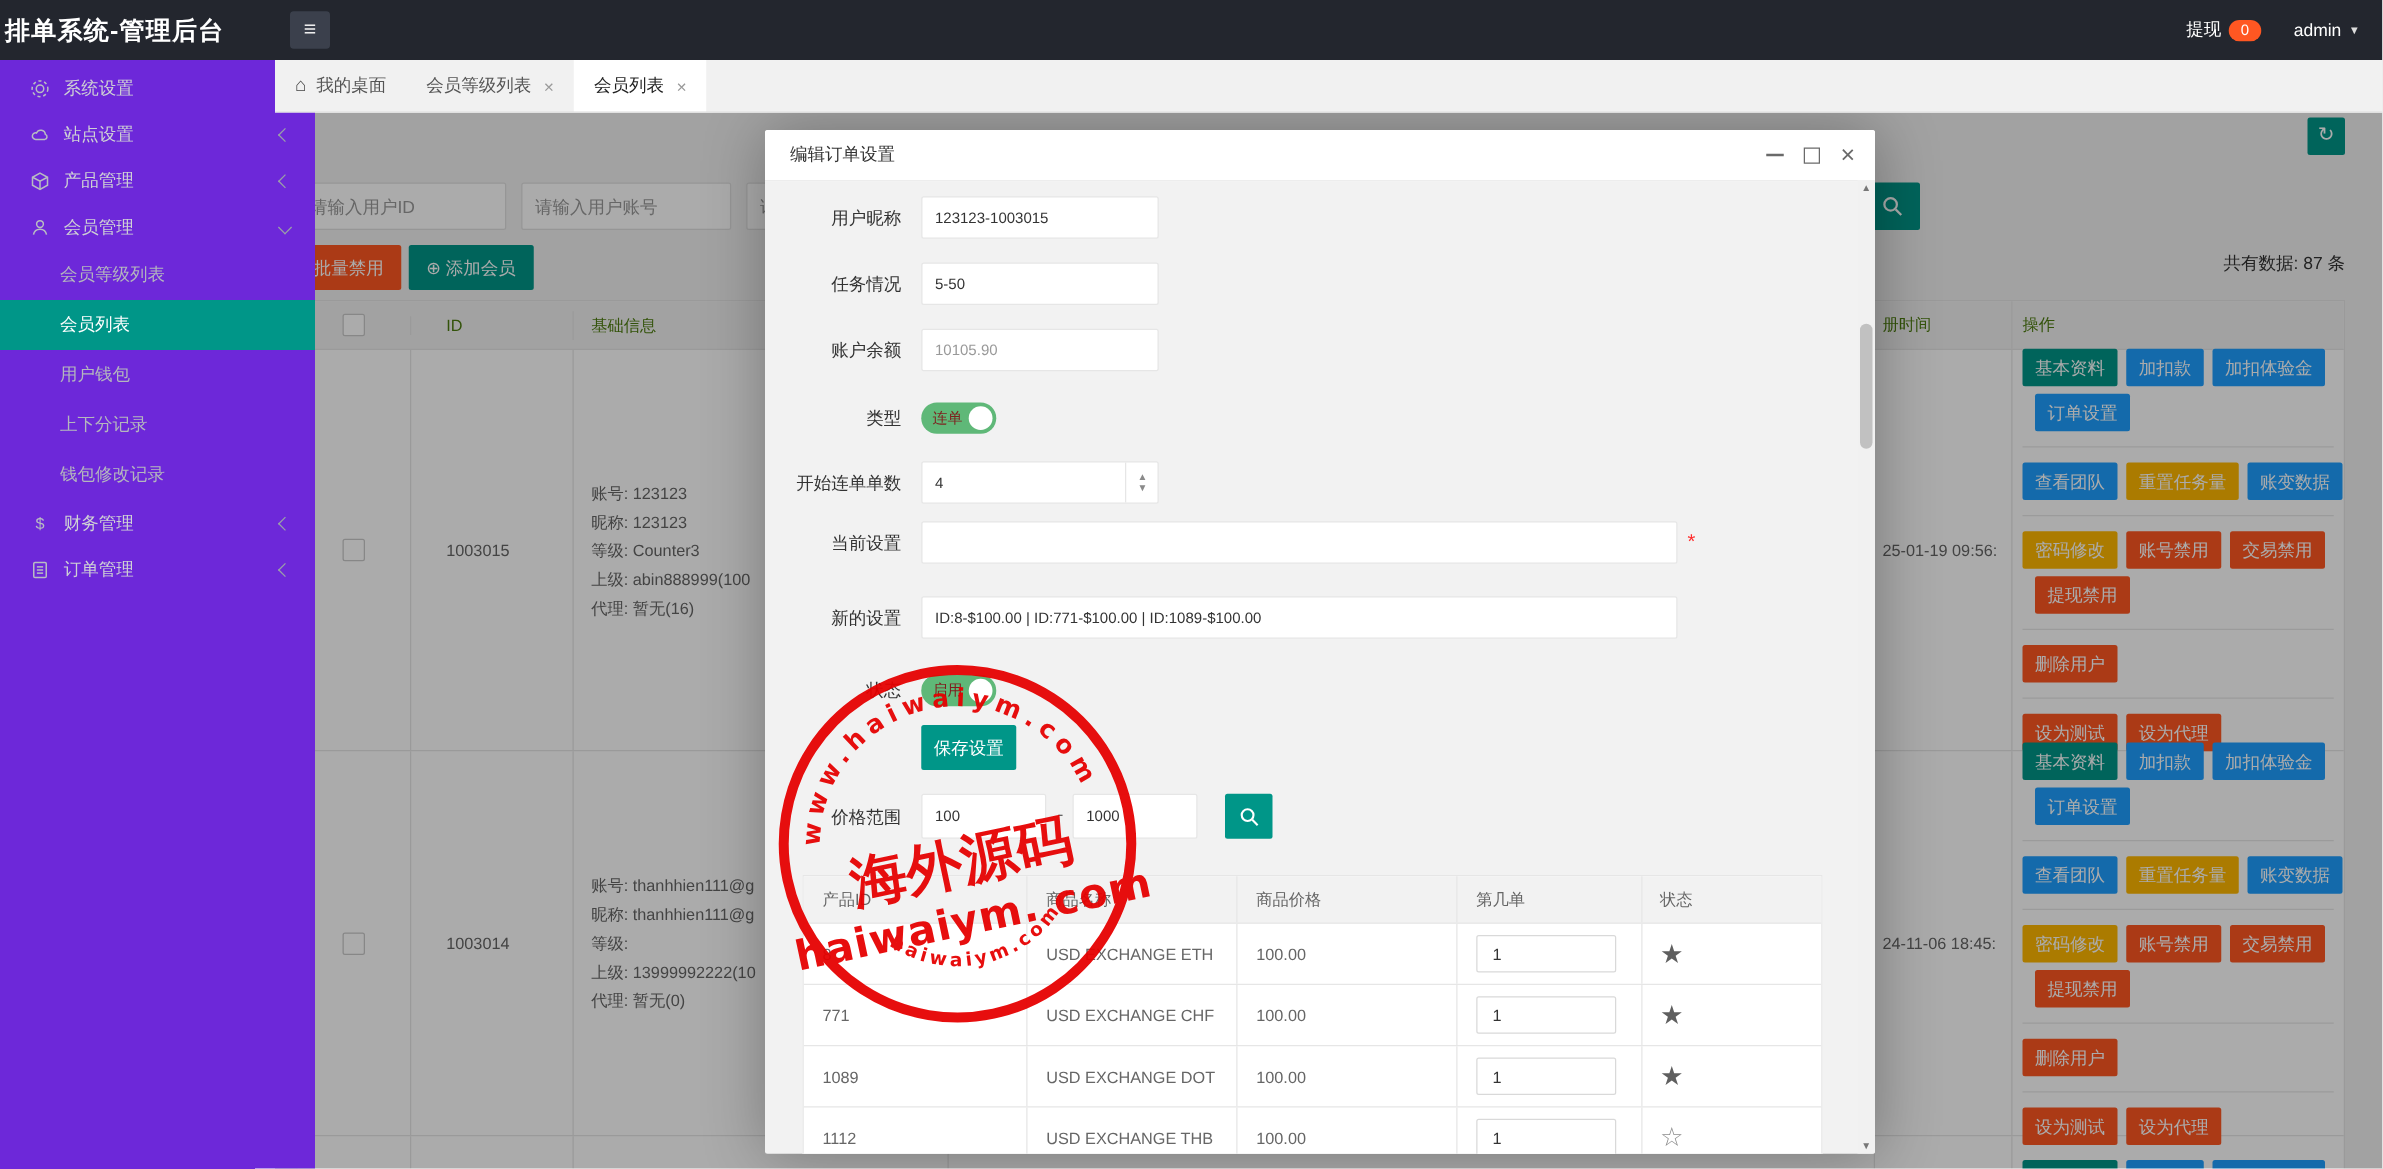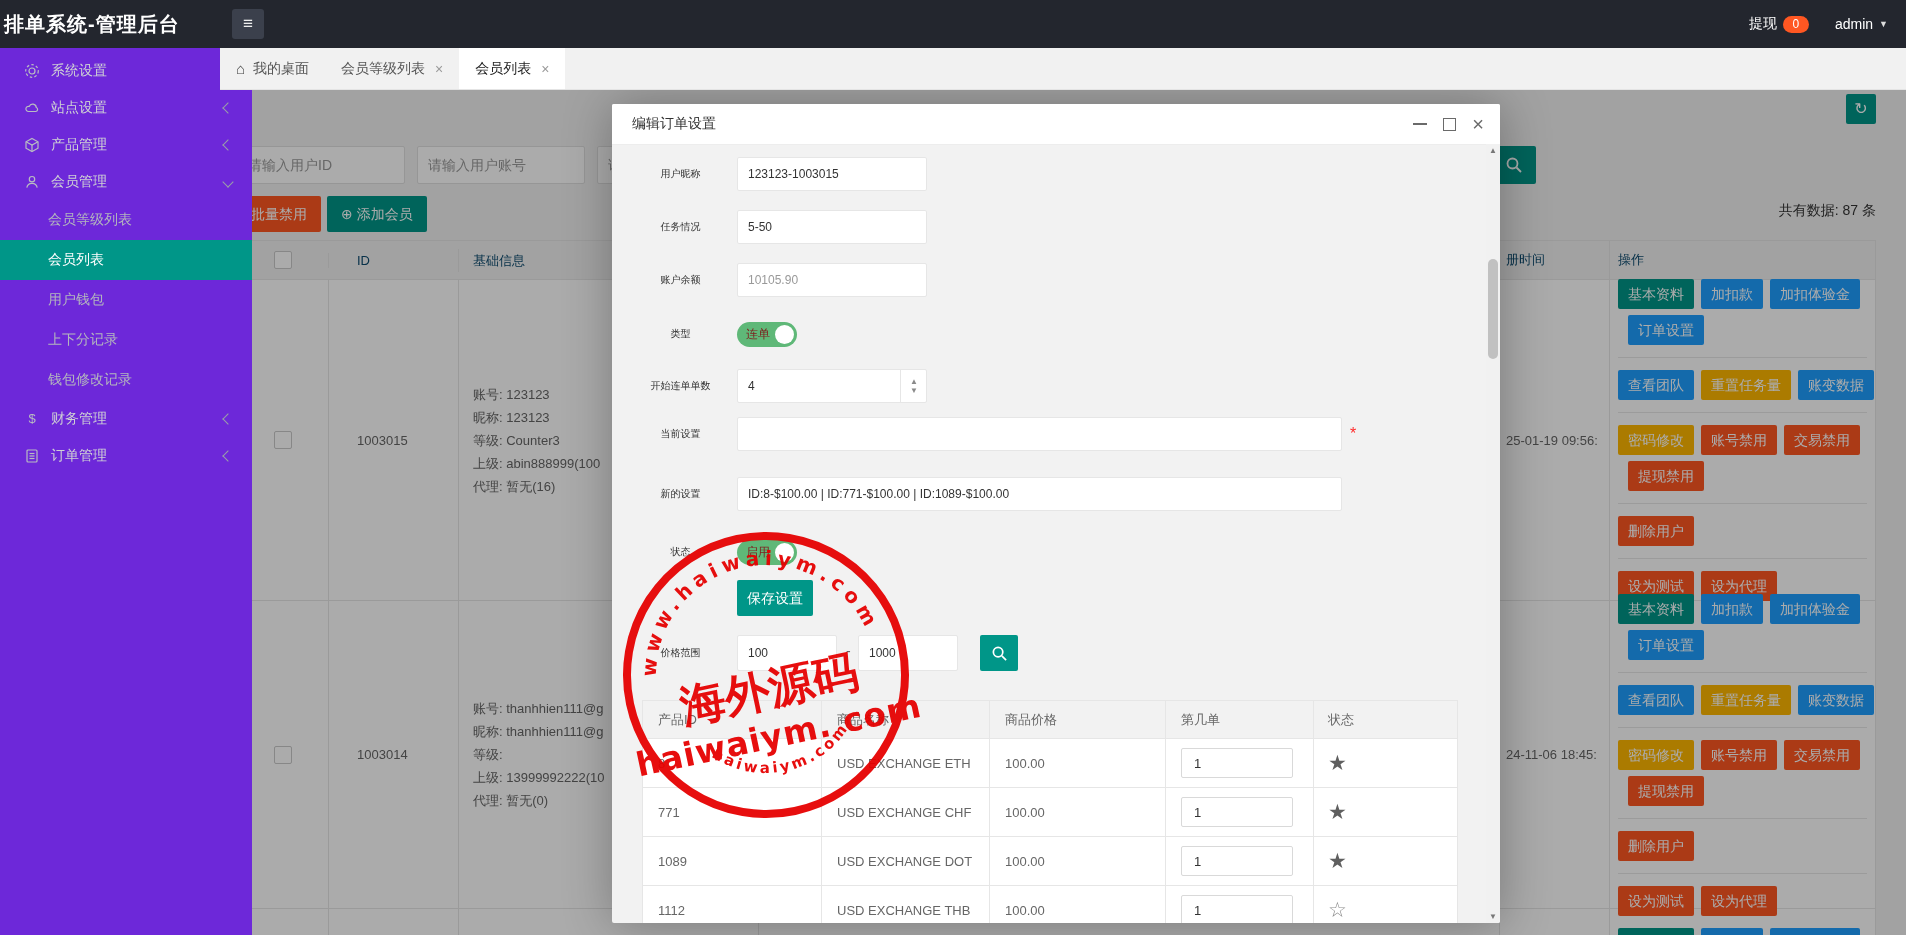--- a/index.html
+++ b/index.html
@@ -51,41 +51,41 @@
   .trow{display:flex;border-bottom:1px solid #e6e6e6;}
   .trow.head{background:#f2f2f2;height:38px;align-items:center;}
   .cell{box-sizing:border-box;border-left:1px solid #e6e6e6;font-size:13px;color:#666;}
   .cell:first-child{border-left:none;}
   .col-ck{width:90px;display:flex;align-items:center;justify-content:center;}
   .col-id{width:130px;padding-left:28px;display:flex;align-items:center;}
   .col-info{width:300px;padding-left:14px;display:flex;flex-direction:column;justify-content:center;line-height:23px;}
   .col-fill{flex:1;}
   .col-time{width:110px;padding-left:6px;display:flex;align-items:center;}
   .col-act{width:266px;padding:10px 0 10px 8px;display:flex;flex-direction:column;justify-content:center;}
-  .hlabel{font-size:13px;color:#0c4a6e;}
+  .hlabel{font-size:13px;color:#4d7c0f;}
   .checkbox{width:16px;height:16px;background:#fff;border:1px solid #c9c9c9;border-radius:2px;cursor:pointer;}
   .row-users{height:320px;}
   .row-users2{height:307px;}
   .row-users3{height:110px;}
   .act-line{margin:3px 0;display:flex;gap:7px;}
   .act-line.ind{margin-left:10px;}
   .act-divider{border-top:1px solid #e8e8e8;margin:9px 8px 9px 0;}
   .dim{position:absolute;left:220px;top:90px;width:1686px;height:845px;background:rgba(0,0,0,0.33);z-index:5;}
 
   
   .modal{position:absolute;left:612px;top:104px;width:888px;height:819px;background:#f2f2f2;z-index:10;border-radius:2px;box-shadow:1px 1px 50px rgba(0,0,0,.3);overflow:hidden;}
   .m-head{height:40px;background:#fff;border-bottom:1px solid #ededed;display:flex;align-items:center;position:relative;}
   .m-title{font-size:14px;color:#333;margin-left:20px;}
   .m-ctrls{position:absolute;right:16px;top:0;height:40px;display:flex;align-items:center;gap:16px;}
   .m-min{width:14px;height:2px;background:#6a6a6a;cursor:pointer;}
   .m-max{width:11px;height:11px;border:1px solid #6a6a6a;cursor:pointer;}
   .m-close{font-size:20px;color:#6a6a6a;line-height:20px;cursor:pointer;}
   .m-body{position:absolute;left:0;top:40px;width:888px;height:779px;}
   .frow{position:absolute;left:0;height:34px;}
-  .dlabel{position:absolute;left:16px;width:105px;text-align:center;font-size:10px;color:#333;line-height:34px;}
+  .dlabel{position:absolute;left:4px;width:105px;text-align:right;font-size:14px;color:#333;line-height:34px;}
   .dinput{position:absolute;left:125px;top:0;height:34px;box-sizing:border-box;border:1px solid #e6e6e6;border-radius:2px;background:#fff;font-size:12px;color:#333;padding:0 10px;font-family:inherit;}
   .dinput.muted{color:#999;}
   .switch{position:absolute;left:125px;top:4px;width:60px;height:25px;border-radius:13px;background:#5FB878;color:#7f1d1d;font-size:12px;line-height:25px;padding-left:9px;box-sizing:border-box;cursor:pointer;}
   .switch .knob{position:absolute;right:3px;top:3px;width:19px;height:19px;border-radius:50%;background:#fff;}
   .spin{position:absolute;left:288px;top:1px;width:26px;height:32px;border-left:1px solid #e6e6e6;display:flex;flex-direction:column;align-items:center;justify-content:center;color:#8a8a8a;font-size:8px;line-height:9px;cursor:pointer;}
   .req{position:absolute;left:738px;top:8px;color:#ff2a2a;font-size:16px;}
   .save-btn{position:absolute;left:125px;top:0;height:36px;line-height:36px;}
   .dash{position:absolute;left:234px;top:8px;color:#666;font-size:14px;}
   .psearch{position:absolute;left:368px;top:0;width:38px;height:36px;background:#009688;border:none;border-radius:2px;cursor:pointer;display:flex;align-items:center;justify-content:center;}
 

